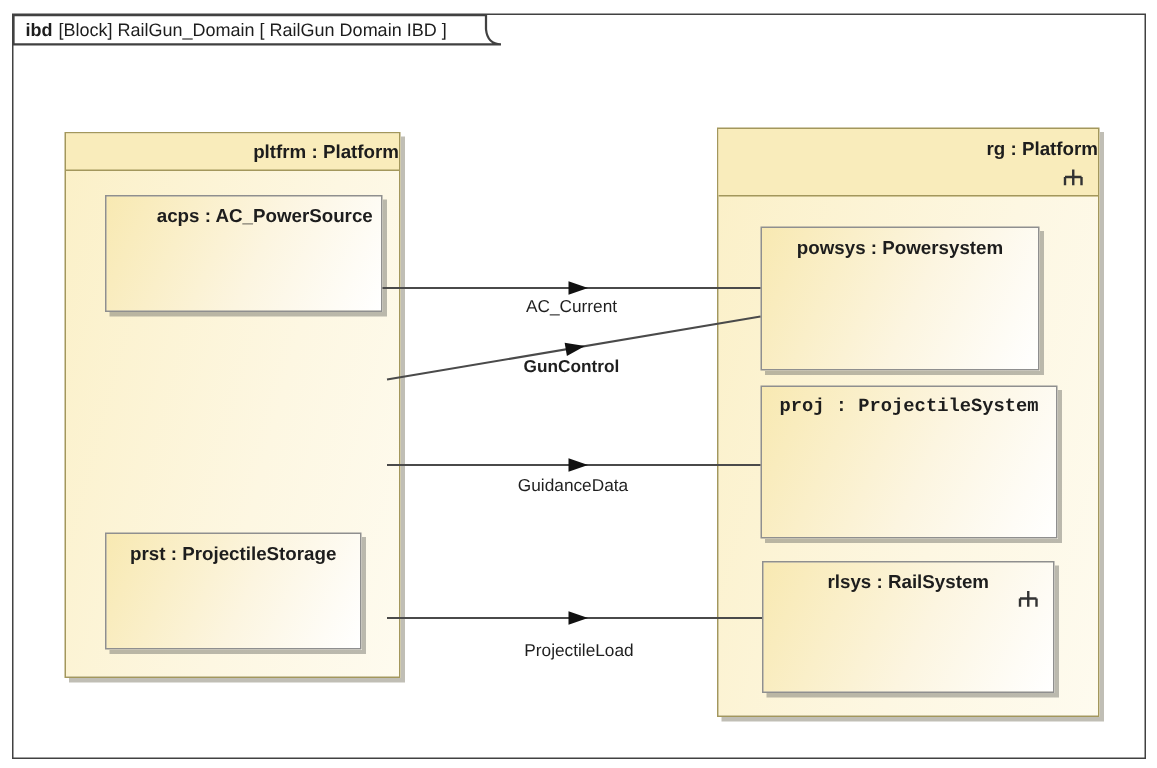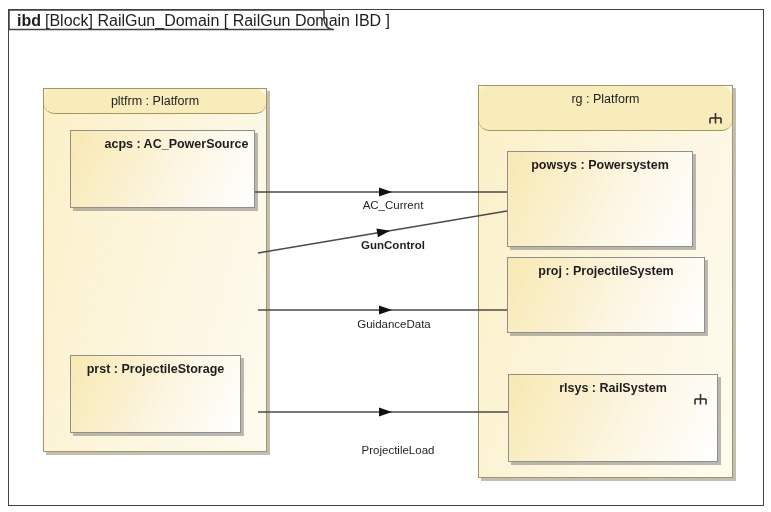--- a/index.html
+++ b/index.html
@@ -8,75 +8,75 @@
     font-family:"Liberation Sans",sans-serif;color:#1d1d1d;overflow:hidden;
   }
   
   #frame{
     position:absolute;left:8px;top:9px;width:754px;height:495px;
     border:1.5px solid var(--frame_border,#414141);background:transparent;
   }
   
   #frame-title{
     position:absolute;left:17px;top:12px;height:17px;line-height:17px;
-    font-size:16px;white-space:nowrap;z-index:6;
+    font-size:12px;white-space:nowrap;z-index:6;
   }
   #frame-title .kw{font-weight:bold;margin-right:4px;}
   
   .block{
     position:absolute;
     border:1px solid var(--block_border,#A3975C);
     background:linear-gradient(105deg,#FBF0C7 0%,#FDF7E2 60%,#FEFBEF 100%);
     box-shadow:3px 3px 0 rgba(115,110,90,0.45);
     z-index:1;
   }
   .block-header{
     position:relative;
     border-bottom:1px solid var(--block_border,#A3975C);
     background:var(--block_header_fill,#F9ECBB);
-    font-weight:normal;font-size:12.5px;text-align:center;border-radius:10px;
+    font-weight:bold;font-size:12.5px;text-align:right;
   }
   #block-platform{left:43px;top:88px;width:222px;height:362px;}
   #block-platform .block-header{height:24px;line-height:24px;}
   #block-railgun{left:478px;top:85px;width:253px;height:391px;}
   #block-railgun .block-header{height:44px;line-height:26px;vertical-align:top;}
   
   .part{
     position:absolute;
     border:1px solid var(--inner_border,#8F8F8F);
     background:linear-gradient(115deg,#F8E9B2 0%,#FCF5E0 55%,#FFFFFF 100%);
     box-shadow:3px 3px 0 rgba(120,120,112,0.5);
     font-weight:bold;font-size:12.5px;text-align:center;
     padding-top:6px;box-sizing:border-box;z-index:2;
   }
   #part-acps  {left:70px; top:130px;width:185px;height:78px;padding-left:28px;}
   #part-cs    {left:70px; top:232px;width:188px;height:88px;}
   #part-prst  {left:70px; top:355px;width:171px;height:78px;}
   #part-powsys{left:507px;top:151px;width:186px;height:96px;}
-  #part-proj  {left:507px;top:257px;width:198px;height:76px;}
-  #part-rlsys {left:508px;top:374px;width:210px;height:88px;}
+  #part-proj  {left:507px;top:257px;width:198px;height:102px;font-family:Liberation Mono, monospace;}
+  #part-rlsys {left:508px;top:374px;width:195px;height:88px;}
   
   .struct-icon{position:absolute;width:15px;height:15px;}
   #block-railgun .struct-icon{right:9px;bottom:3px;}
   #part-rlsys .struct-icon{right:9px;top:18px;}
   .struct-icon svg{display:block;width:15px;height:15px;}
   
   #connector-layer{
     position:absolute;left:0;top:0;width:771px;height:512px;
     z-index:4;pointer-events:none;
   }
   
   .conn-label{
     position:absolute;transform:translateX(-50%);
-    font-size:11.5px;color:#1f1f1f;white-space:nowrap;z-index:5;margin-left:12px;
+    font-size:11.5px;color:#1f1f1f;white-space:nowrap;z-index:5;
   }
   #label-ac-current     {left:381px;top:199px;}
   #label-gun-control    {left:381px;top:239px;font-weight:bold;}
   #label-guidance-data  {left:382px;top:318px;}
-  #label-projectile-load{left:380px;top:444px;padding-left:12px;}
+  #label-projectile-load{left:380px;top:428px;padding-left:12px;}
 </style>
 </head>
 <body>
 
 <div id="stage">
 
   <div id="frame"></div>
 
   <div id="frame-title">
     <span class="kw">ibd</span><span>[Block] RailGun_Domain [ RailGun Domain IBD ]</span>

